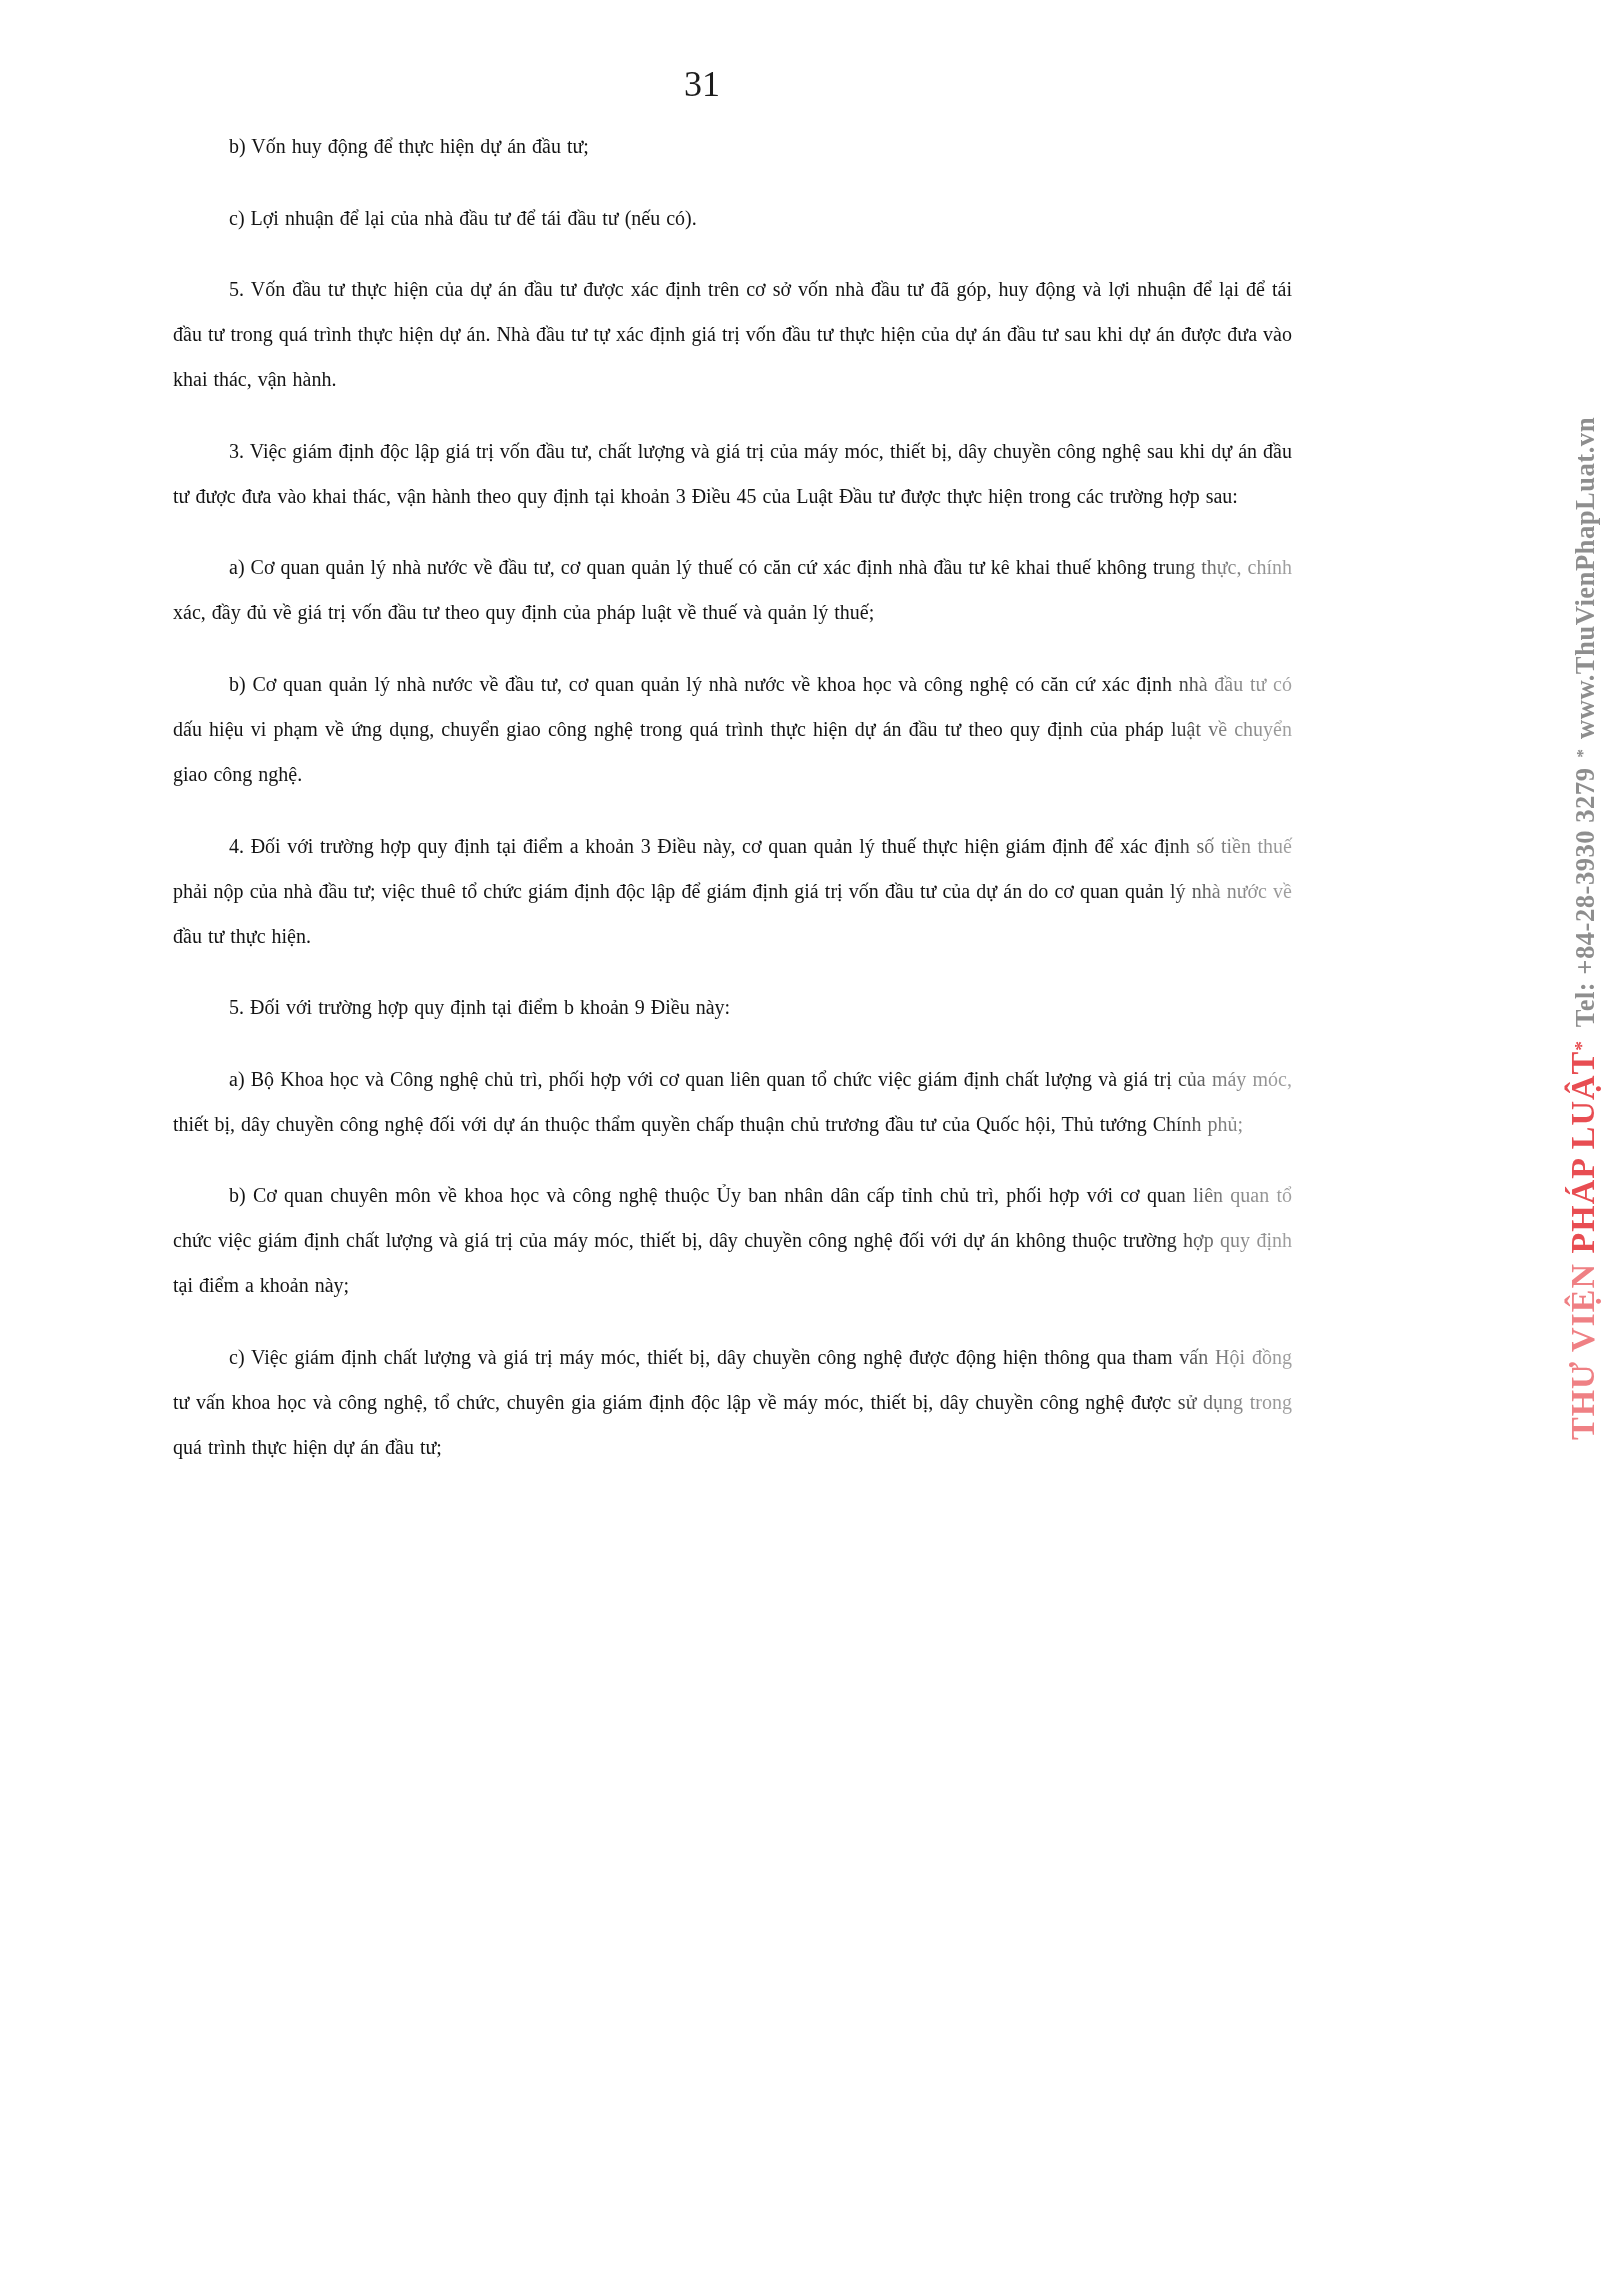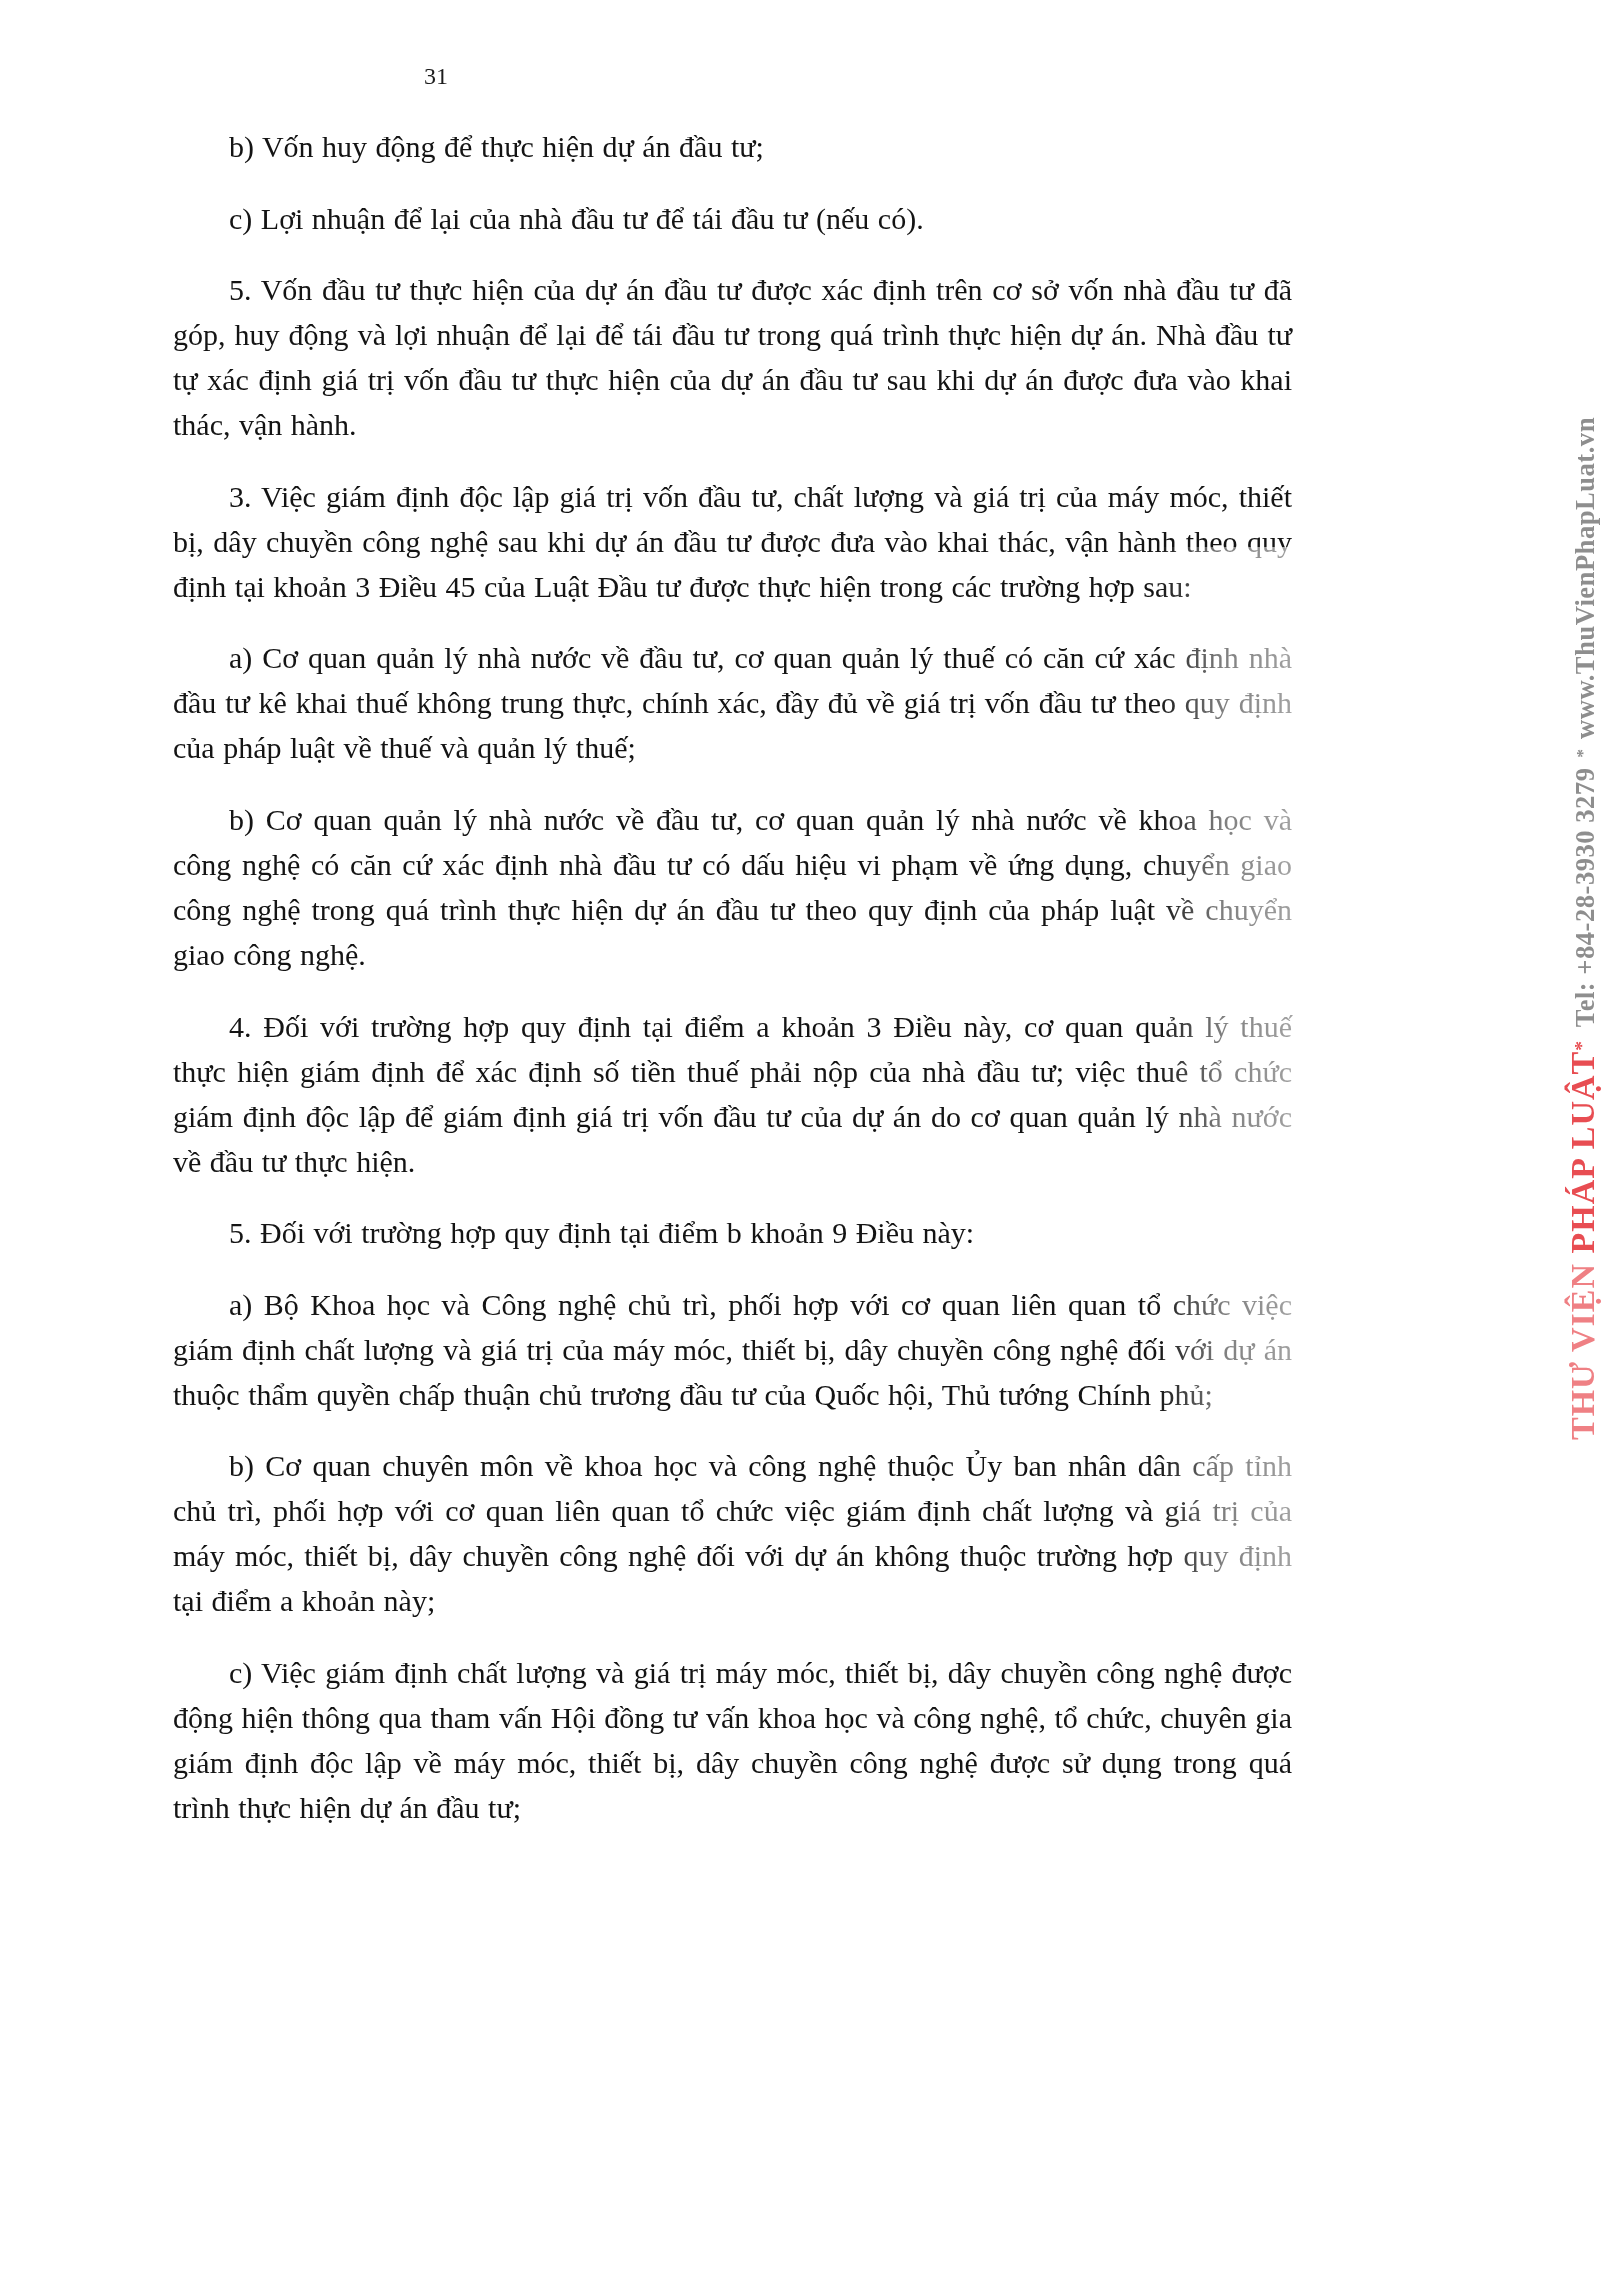--- a/index.html
+++ b/index.html
@@ -10,32 +10,32 @@
     background:#ffffff;
     overflow:hidden;
     font-family:"Liberation Serif","DejaVu Serif",serif;
     color:#141414;
   }
   .page-number {
     position:absolute;
     top:63px;
     left:424px;
     width:296px;
-    text-align:left;
-    font-size:24px;
+    text-align:right;
+    font-size:36px;
     color:#1c1c1c;
   }
   .content {
     position:absolute;
     top:124px;
     left:173px;
     width:1119px;
   }
   .para {
-    font-size:30px;
+    font-size:20px;
     line-height:45px;
     text-align:justify;
     text-indent:56px;
     margin:0 0 26.6px 0;
     word-spacing:1px;
   }
   
   .fade-overlay {
     position:absolute;
     top:547px;

